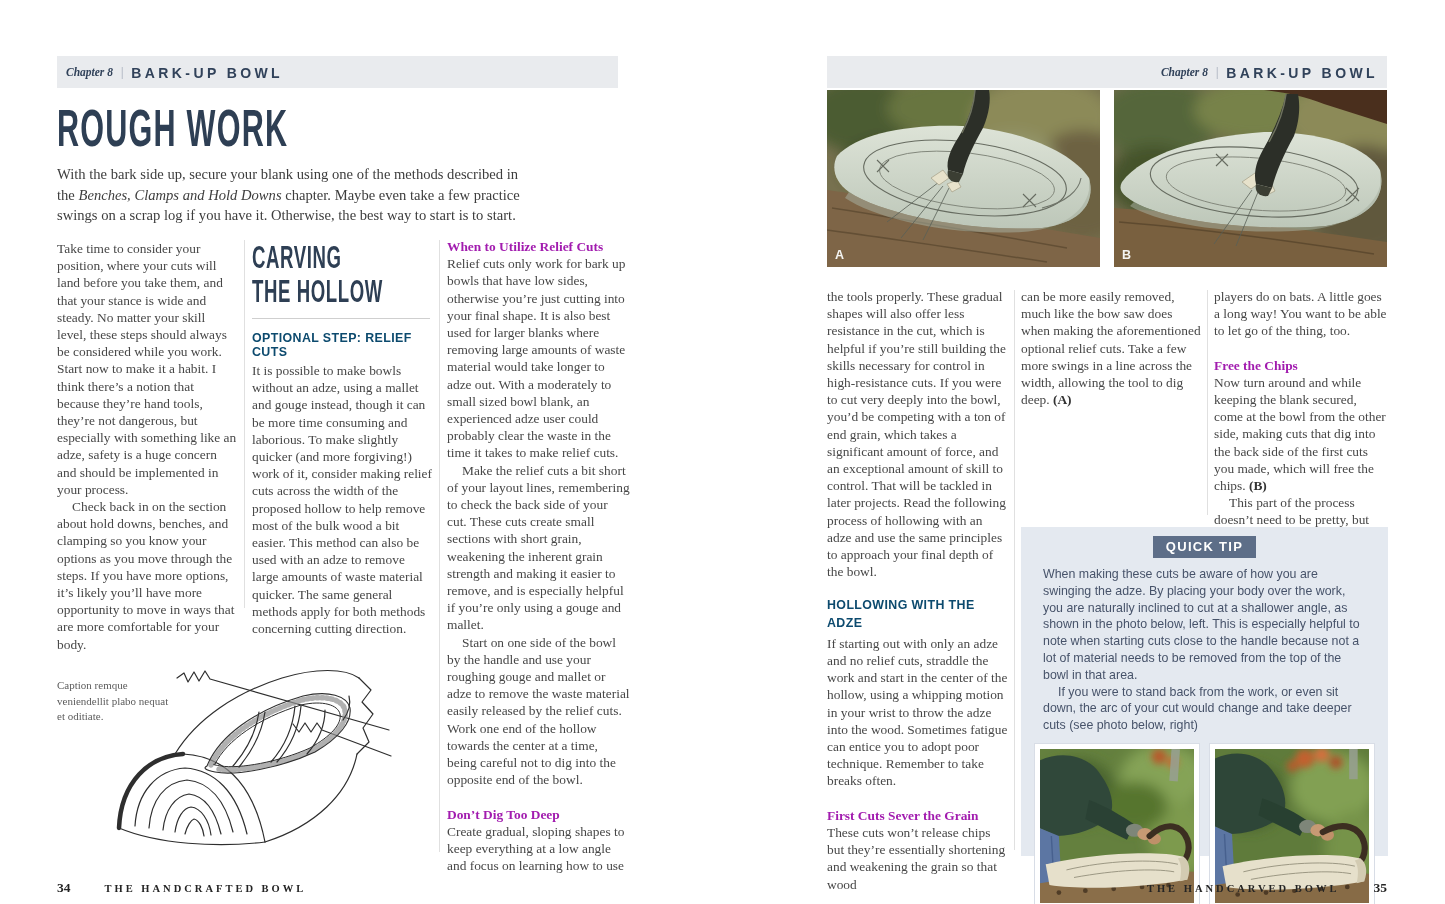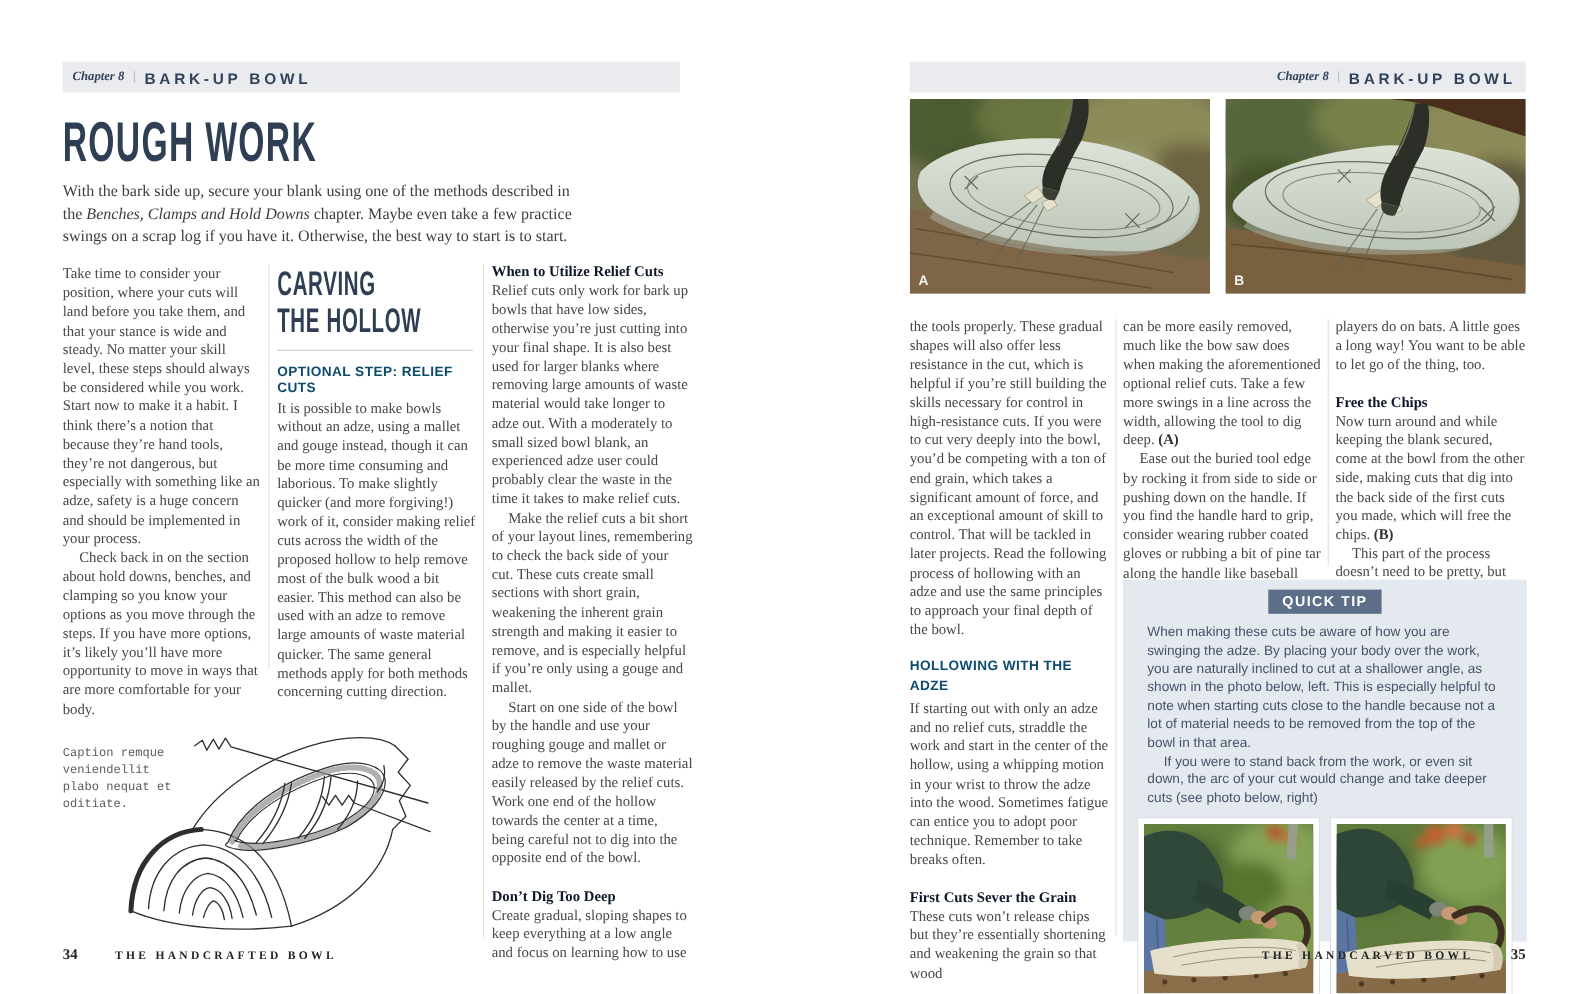--- a/index.html
+++ b/index.html
@@ -1,61 +1,61 @@
 <!DOCTYPE html>
 <html><head>
 <meta charset="utf-8">
 <style>
   html,body{margin:0;padding:0;background:#ffffff;}
   body{width:1445px;height:904px;position:relative;overflow:hidden;
        font-family:"Liberation Serif",serif;color:#474747;}
   .abs{position:absolute;}
-  .header-bar{background:#e9ebee;height:28px;display:flex;align-items:center;
-       font-size:11.5px;color:#31425a;padding:0 9px;box-sizing:border-box;}
+  .header-bar{background:#e9ebee;height:16px;display:flex;align-items:center;
+       font-size:11.5px;color:#31425a;padding:16px 9px;box-sizing:border-box;}
   .header-bar.right{justify-content:flex-end;}
   .hdr-chapter{font-style:italic;font-weight:600;font-family:"Liberation Serif",serif;}
   .hdr-sep{margin:0 8px;color:#9aa2b0;font-weight:400;}
   .hdr-section{font-family:Liberation Sans, sans-serif;font-weight:700;font-size:14px;
        letter-spacing:3.4px;padding-top:1px;}
   .display{font-family:"Liberation Sans",sans-serif;font-weight:700;color:#2e3f54;
        transform-origin:left top;white-space:nowrap;}
   .page-title{font-size:51px;letter-spacing:2px;transform:scaleX(.6);}
   .sec-head{font-size:31px;line-height:34px;letter-spacing:1px;transform:scaleX(.6);}
   .intro{font-size:14.6px;line-height:20.5px;color:#3d3d3d;}
   .col{font-size:13.4px;line-height:17.2px;}
   .col p{margin:0;}
   .col p.ind{text-indent:15px;}
   .col p.gap{margin-top:17px;}
-  .runhead{font-weight:700;color:#0f172a;margin:0;}
+  .runhead{font-weight:700;color:#a21caf;margin:0;}
   .runhead.gap{margin-top:17px;}
   .subhead{font-family:"Liberation Sans",sans-serif;font-weight:700;font-size:12.4px;
        letter-spacing:.4px;color:#0c4a6e;margin:0 0 3px 0;}
   .subhead.gap{margin-top:17px;}
   .marker{font-weight:700;color:#333;}
   .colrule{width:1px;background:#e0e0e0;}
   .rule{height:1px;background:#cfcfcf;}
-  .caption{font-family:Liberation Mono, monospace;font-size:11px;line-height:15.5px;color:#5c5c5c;}
+  .caption{font-family:Liberation Serif, serif;font-size:11px;line-height:15.5px;color:#5c5c5c;}
   .tipbox{background:#e4e9f0;}
   .tiplabel{display:inline-block;background:#5d6e88;color:#ffffff;
        font-family:"Liberation Sans",sans-serif;font-weight:700;font-size:13px;
        letter-spacing:1.3px;padding:3px 13px 4px;text-align:center;}
   .tiplabel-row{text-align:center;padding-top:9px;}
   .tiptext{font-family:"Liberation Sans",sans-serif;font-size:12.4px;line-height:16.8px;
        color:#47536a;padding:8px 22px 0 22px;}
   .tiptext p{margin:0;}
   .tiptext p.ind{text-indent:15px;}
   .tip-photos{display:flex;justify-content:center;gap:11px;margin-top:10px;}
   .tip-photo{width:154px;height:154px;background:#fff;border:5px solid #fff;box-shadow:0 0 0 1px #d8dde6;}
   .tip-photo svg{display:block;width:100%;height:100%;}
   .photo{overflow:hidden;}
   .photo svg{display:block;width:100%;height:100%;}
   .photo-label{position:absolute;left:8px;bottom:5px;color:#f4f4f2;
        font-family:"Liberation Sans",sans-serif;font-weight:700;font-size:12.5px;}
   .footer{display:flex;align-items:baseline;font-size:10.5px;letter-spacing:3px;
-       font-weight:700;color:#242424;}
+       font-weight:700;color:#242424;margin-top:20px;}
   .footer .pagenum{font-size:13.5px;letter-spacing:0;}
   .footer.left .pagenum{margin-right:34px;}
   .footer.right{justify-content:flex-end;}
   .footer.right .pagenum{margin-left:34px;text-align:center;}
 </style>
 </head>
 <body>
 
 <svg width="0" height="0" style="position:absolute" aria-hidden="true">
   <defs>
@@ -244,21 +244,20 @@
   <div class="abs col" style="left:105px;top:288px;width:182px;">
     <p>the tools properly. These gradual shapes will also offer less resistance in the cut, which is helpful if you’re still building the skills necessary for control in high-resistance cuts. If you were to cut very deeply into the bowl, you’d be competing with a ton of end grain, which takes a significant amount of force, and an exceptional amount of skill to control. That will be tackled in later projects. Read the following process of hollowing with an adze and use the same principles to approach your final depth of the bowl.</p>
     <div class="subhead gap">HOLLOWING WITH THE ADZE</div>
     <p>If starting out with only an adze and no relief cuts, straddle the work and start in the center of the hollow, using a whipping motion in your wrist to throw the adze into the wood. Sometimes fatigue can entice you to adopt poor technique. Remember to take breaks often.</p>
     <p class="runhead gap">First Cuts Sever the Grain</p>
     <p>These cuts won’t release chips but they’re essentially shortening and weakening the grain so that wood</p>
   </div>
 
   <div class="abs col" style="left:299px;top:288px;width:180px;">
     <p><span>can be more easily removed, much like the bow saw does when making the aforementioned optional relief cuts. Take a few more swings in a line across the width, allowing the tool to dig deep. </span><span class="marker">(A)</span></p>
-    <p class="ind">Ease out the buried tool edge by rocking it from side to side or pushing down on the handle. If you find the handle hard to grip, consider wearing rubber coated gloves or rubbing a bit of pine tar along the handle like baseball</p>
   </div>
 
   <div class="abs col" style="left:492px;top:288px;width:174px;">
     <p>players do on bats. A little goes a long way! You want to be able to let go of the thing, too.</p>
     <p class="runhead gap">Free the Chips</p>
     <p><span>Now turn around and while keeping the blank secured, come at the bowl from the other side, making cuts that dig into the back side of the first cuts you made, which will free the chips. </span><span class="marker">(B)</span></p>
     <p class="ind">This part of the process doesn’t need to be pretty, but adopting</p>
   </div>
 
   <div class="abs tipbox" style="left:299px;top:527px;width:367px;height:329px;">

